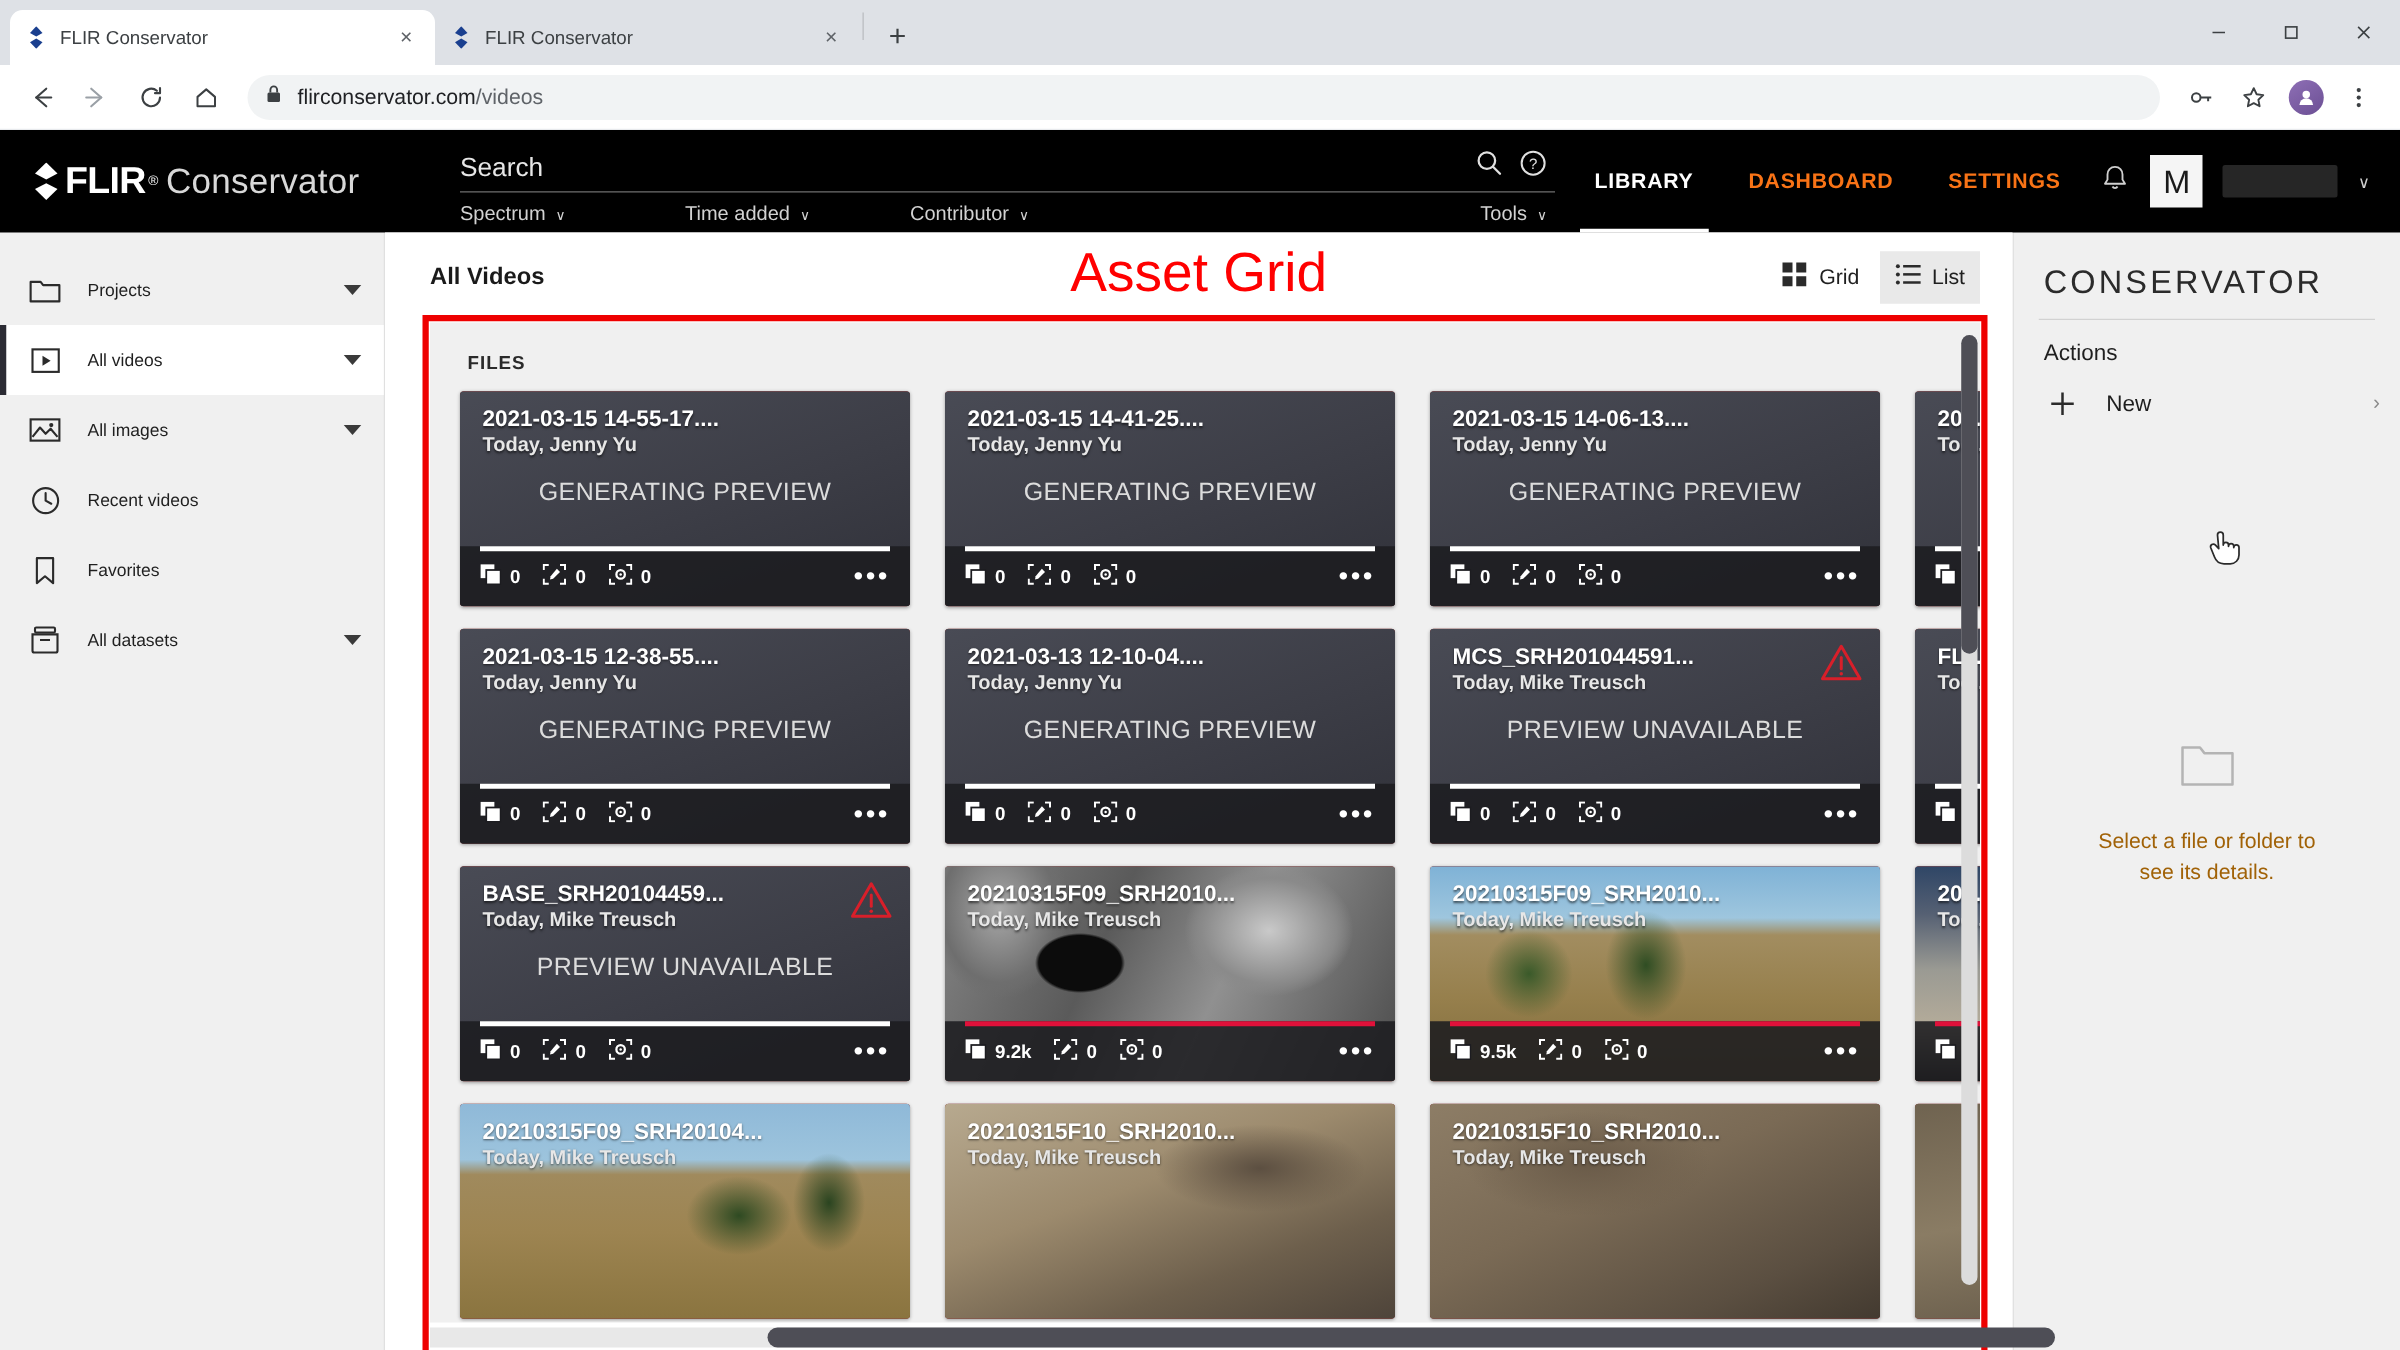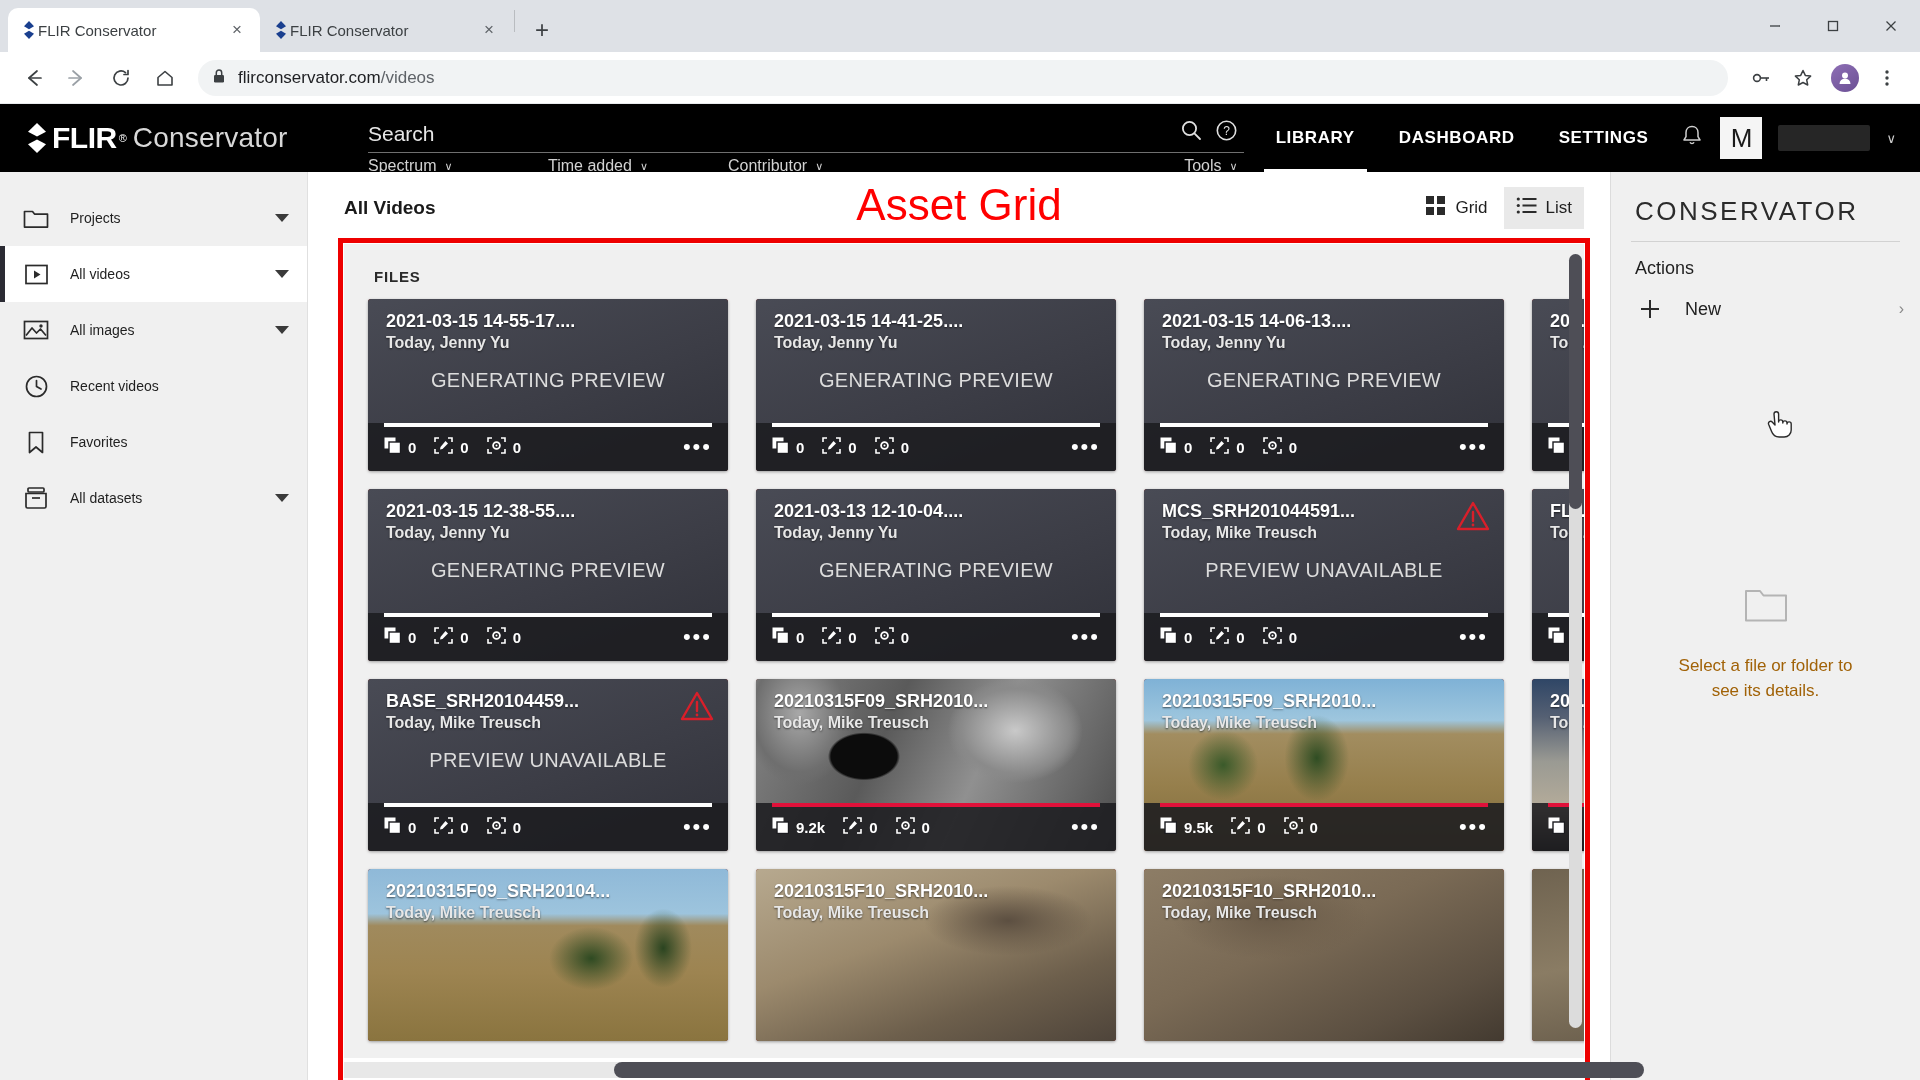--- a/index.html
+++ b/index.html
@@ -12,22 +12,22 @@
 
   
   .browser { width: 1920px; height: 1080px; display: flex; flex-direction: column; }
 
   .tabstrip {
     height: 52px; background: #dee1e6;
     display: flex; align-items: flex-end; padding-left: 8px; flex: none;
     position: relative;
   }
   .tab {
-    height: 44px; width: 252px; display: flex; align-items: center;
-    padding: 0 12px; border-radius: 10px 10px 0 0; 
+    height: 44px; width: 340px; display: flex; align-items: center;
+    padding: 0 12px; border-radius: 10px 10px 0 0; gap: 10px;
     font-size: 15px; color: #3c4043; position: relative;
   }
   .tab.active { background: #ffffff; }
   .tab.inactive { background: #dee1e6; }
   .tab-favicon { width: 18px; height: 18px; flex: none; display: flex; align-items: center; justify-content: center; }
   .tab-title { flex: 1; white-space: nowrap; overflow: hidden; text-overflow: ellipsis; font-size: 15px; }
   .tab-close { width: 22px; height: 22px; display: flex; align-items: center; justify-content: center;
                font-size: 17px; color: #5f6368; flex: none; }
   .tab-divider { width: 1px; height: 22px; background: #b9bcc0; align-self: center; margin: 0 2px 10px 2px; }
   .newtab { width: 34px; height: 34px; display: flex; align-items: center; justify-content: center;
@@ -54,21 +54,21 @@
     width: 28px; height: 28px; border-radius: 50%;
     background: linear-gradient(145deg,#8e6fb5,#6b4f94);
     display: flex; align-items: center; justify-content: center;
     color: #fff; font-size: 13px; flex: none;
   }
 
   
   .app { flex: 1; display: flex; flex-direction: column; min-height: 0; }
 
   .appheader {
-    height: 68px; background: #000000; display: flex; align-items: stretch; flex: none;
+    height: 82px; background: #000000; display: flex; align-items: stretch; flex: none;
     position: relative;
   }
   .brand {
     width: 368px; display: flex; align-items: center; padding-left: 24px; gap: 2px; flex: none;
   }
   .brand-diamond { width: 26px; height: 30px; flex: none; }
   .brand-flir { color: #ffffff; font-size: 30px; font-weight: bold; letter-spacing: -0.5px; }
   .brand-r { color: #ffffff; font-size: 11px; vertical-align: super; }
   .brand-cons { color: #d8d8d8; font-size: 28px; font-weight: 300; letter-spacing: 0.2px; margin-left: 4px; }
 
@@ -82,21 +82,21 @@
   }
   .filter.f1 { width: 180px; }
   .filter.f2 { width: 180px; }
   .filter.f3 { flex: 1; }
   .filter.f4 { padding-right: 16px; }
   .caret { font-size: 11px; }
 
   .headnav { display: flex; align-items: stretch; flex: none; }
   .navitem {
     display: flex; align-items: center; padding: 0 22px; font-size: 17px;
-    color: #ffffff; letter-spacing: 0.6px; font-weight: bold; position: relative;
+    color: #f97316; letter-spacing: 0.6px; font-weight: bold; position: relative;
   }
   .navitem.active { color: #ffffff; }
   .navitem.active::after {
     content: ''; position: absolute; left: 10px; right: 10px; bottom: 0; height: 3px; background: #ffffff;
   }
   .headright { display: flex; align-items: center; gap: 16px; padding: 0 24px 0 10px; flex: none; }
   .bell { color: #cfcfcf; }
   .avatar-m {
     width: 42px; height: 42px; background: #f5f5f5; color: #1a1a1a;
     display: flex; align-items: center; justify-content: center;

